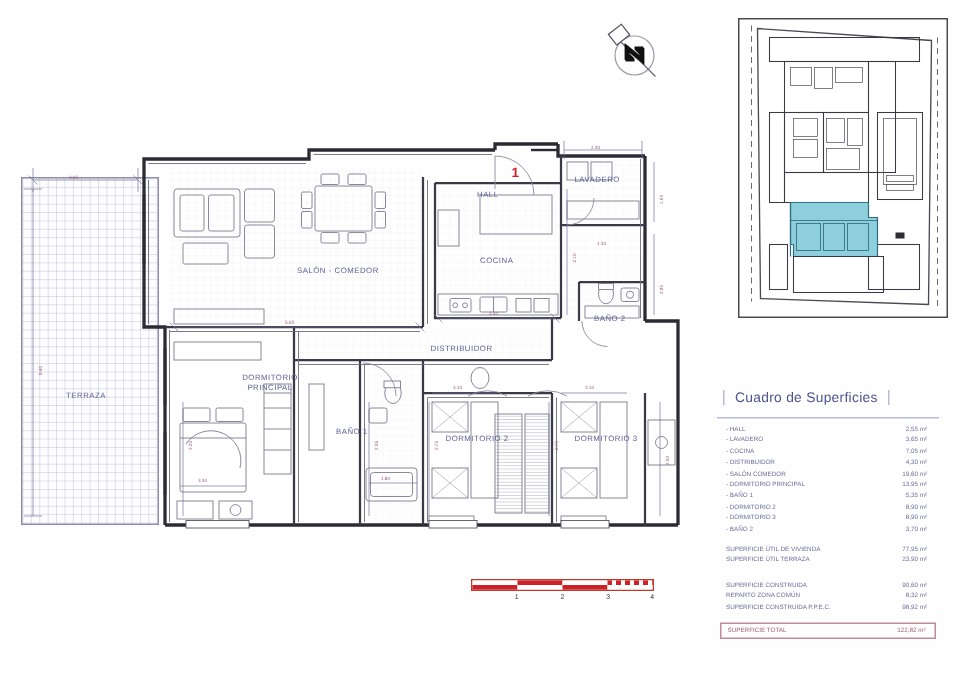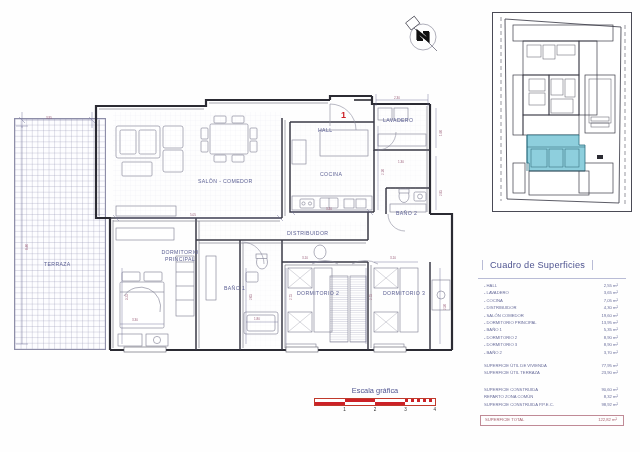--- a/index.html
+++ b/index.html
@@ -468,21 +468,20 @@
   <div class="dim" style="left:132px; top:318px;">3.30</div>
   <div class="dim" style="left:254px; top:317px;">1.80</div>
   <div class="dim dim-v" style="left:249px; top:300px;">2.05</div>
   <div class="dim" style="left:302px; top:256px;">3.10</div>
   <div class="dim" style="left:390px; top:256px;">3.10</div>
   <div class="dim dim-v" style="left:289px; top:300px;">2.75</div>
   <div class="dim dim-v" style="left:369px; top:300px;">2.75</div>
   <div class="dim dim-v" style="left:443px; top:310px;">2.50</div>
 
   <div id="scalewrap">
-    <div id="scale-title">Escala gráfica</div>
     <div id="scalebar">
       <div class="sseg">
         <div class="top fillw"></div>
           <div class="bot fillr"></div>
       </div>
       <div class="sseg">
         <div class="top fillr"></div>
           <div class="bot fillw"></div>
       </div>
       <div class="sseg">

